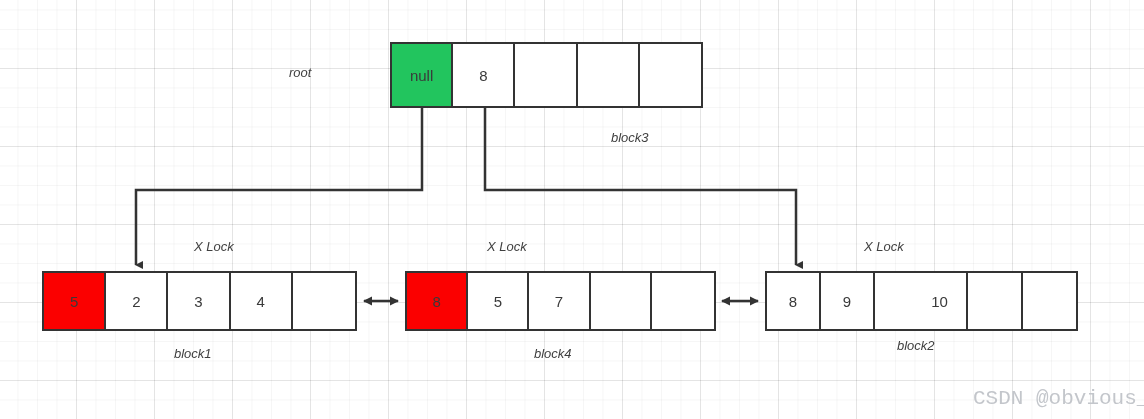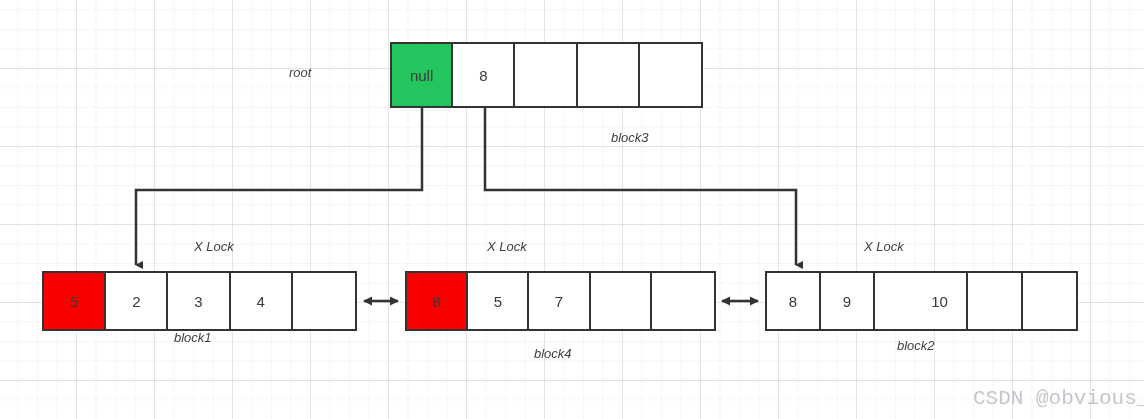--- a/index.html
+++ b/index.html
@@ -122,21 +122,21 @@
   <div class="label" style="left:194px; top:239px;">X Lock</div>
 
   <div class="node" style="left:42px; top:271px; width:315px; height:60px;">
     <div class="cell red" style="width:63px;">5</div>
     <div class="cell" style="width:63px;">2</div>
     <div class="cell" style="width:63px;">3</div>
     <div class="cell" style="width:63px;">4</div>
     <div class="cell" style="width:63px;"></div>
   </div>
 
-  <div class="label" style="left:174px; top:330px;">block1</div>
+  <div class="label" style="left:174px; top:346px;">block1</div>
 
   <div class="label" style="left:487px; top:239px;">X Lock</div>
 
   <div class="node" style="left:405px; top:271px; width:311px; height:60px;">
     <div class="cell red" style="width:62px;">8</div>
     <div class="cell" style="width:62px;">5</div>
     <div class="cell" style="width:62px;">7</div>
     <div class="cell" style="width:62px;"></div>
     <div class="cell" style="width:63px;"></div>
   </div>

